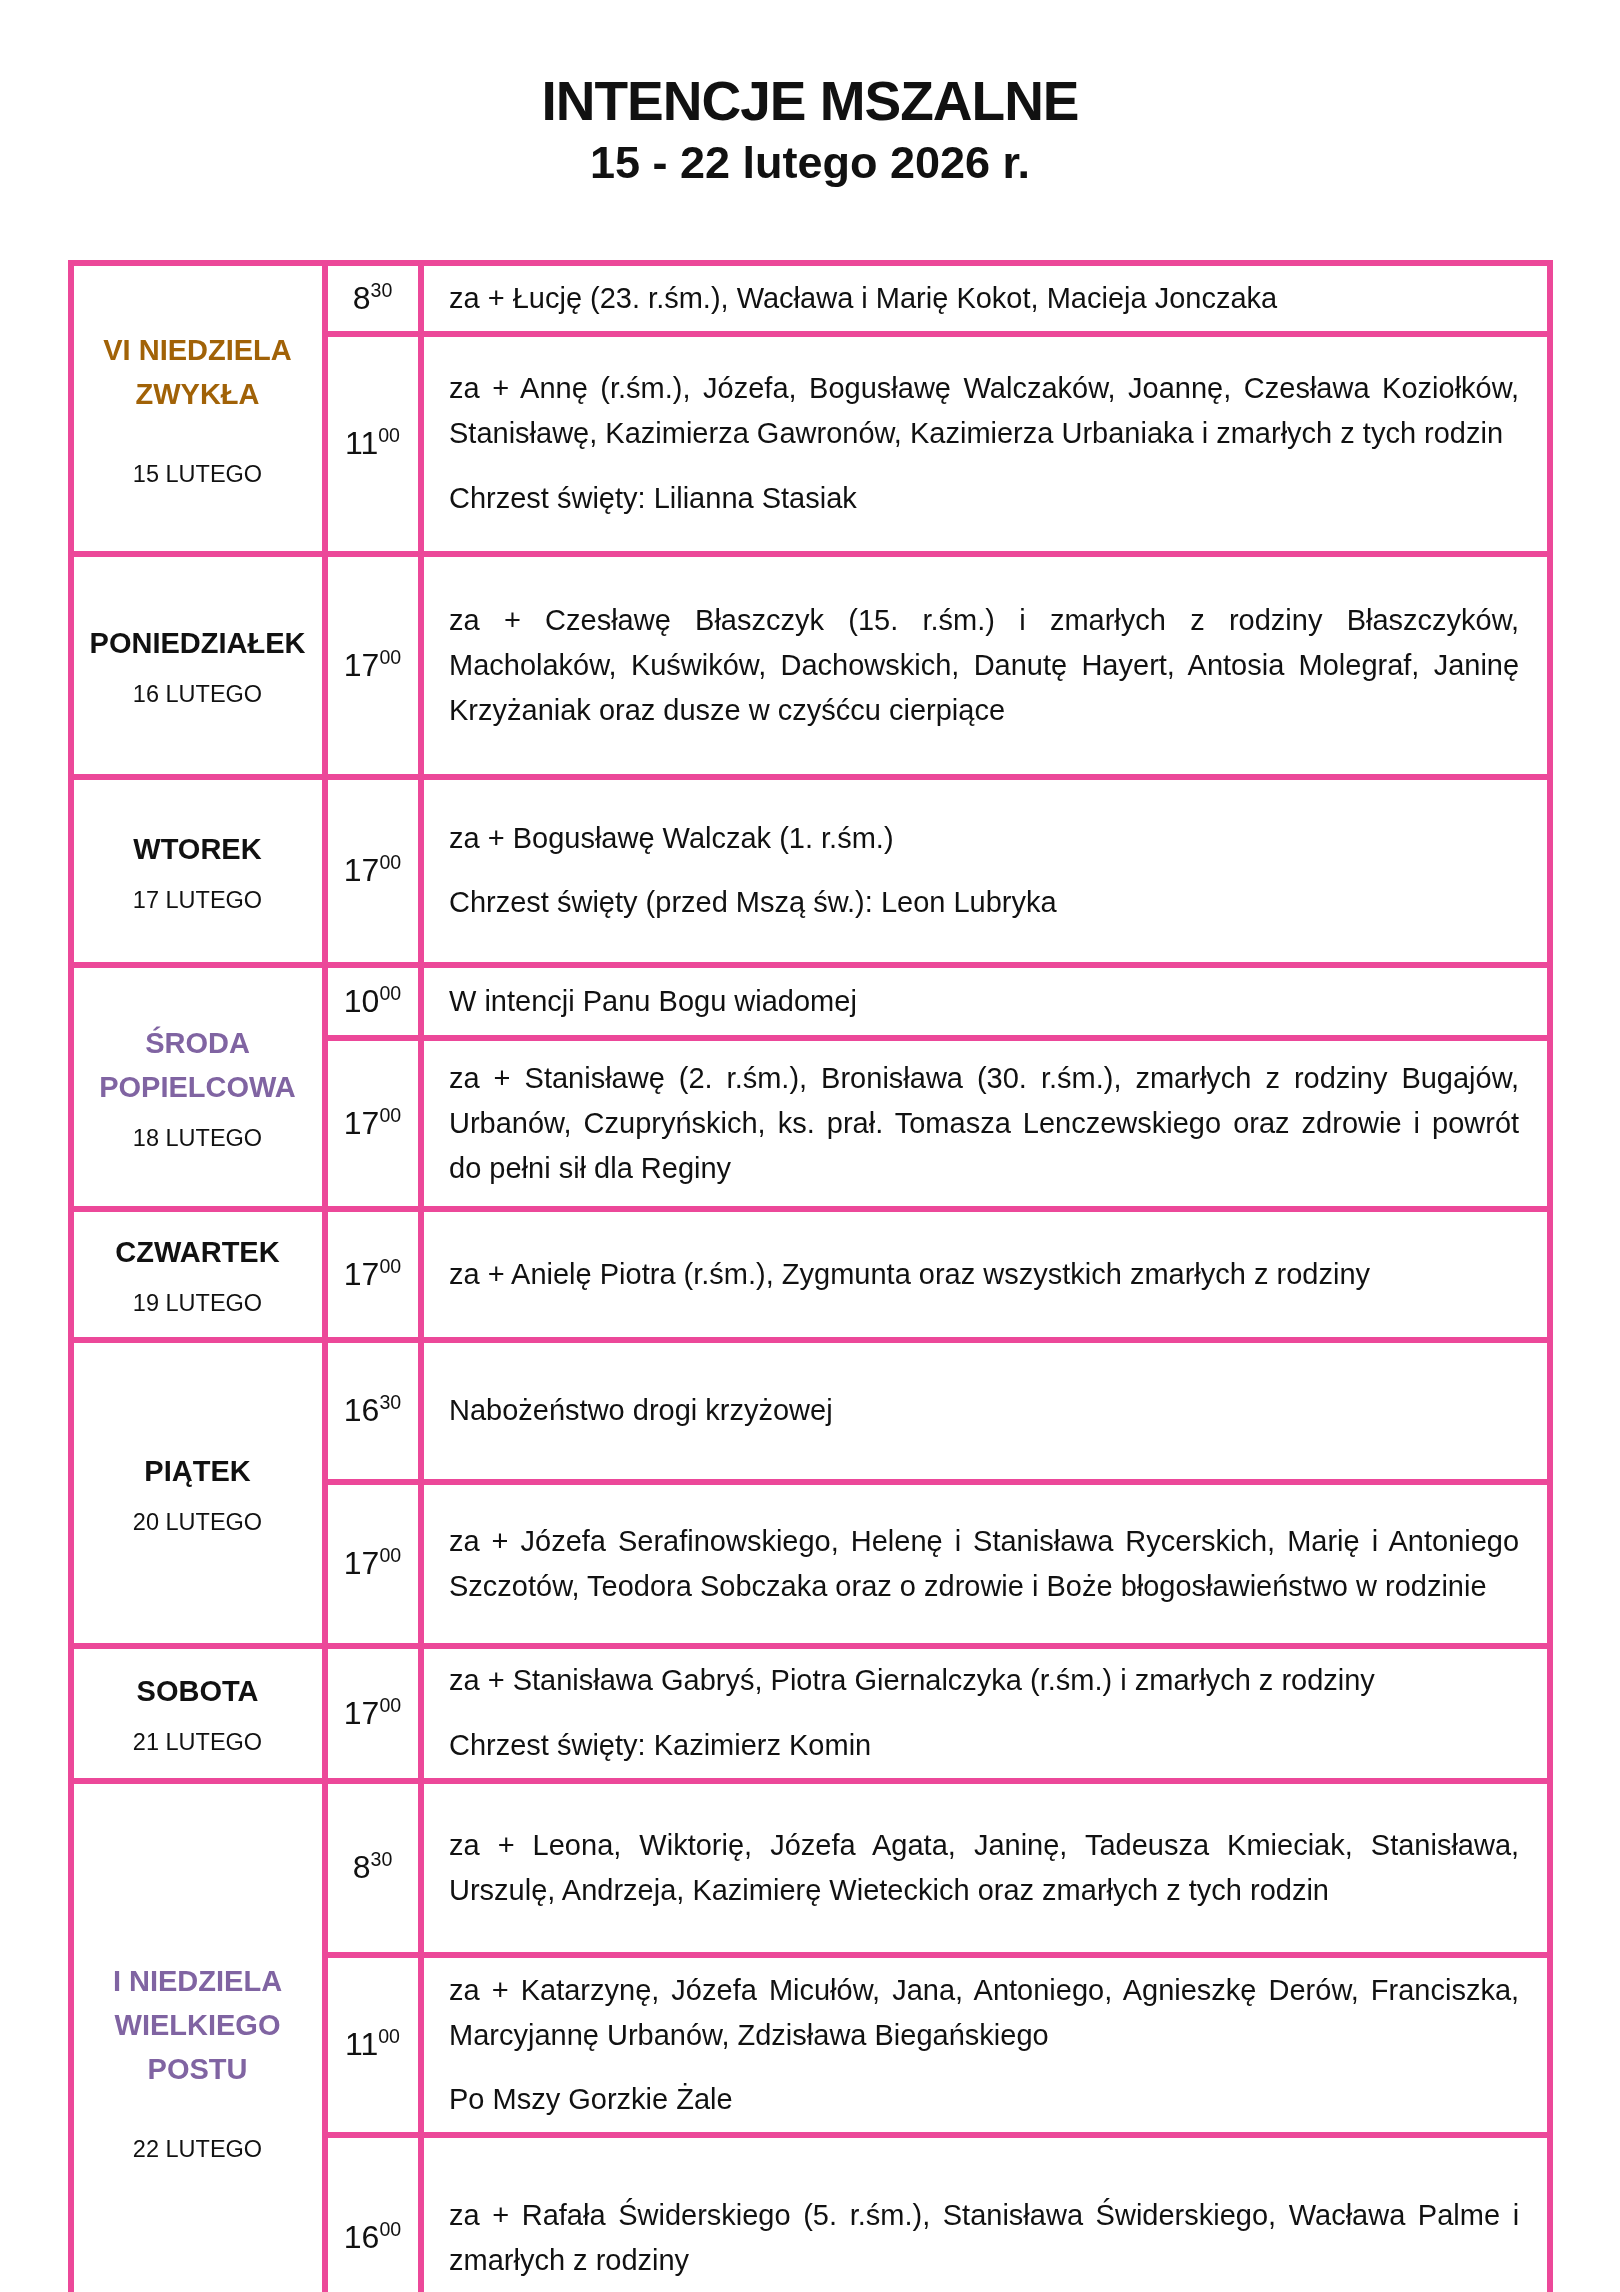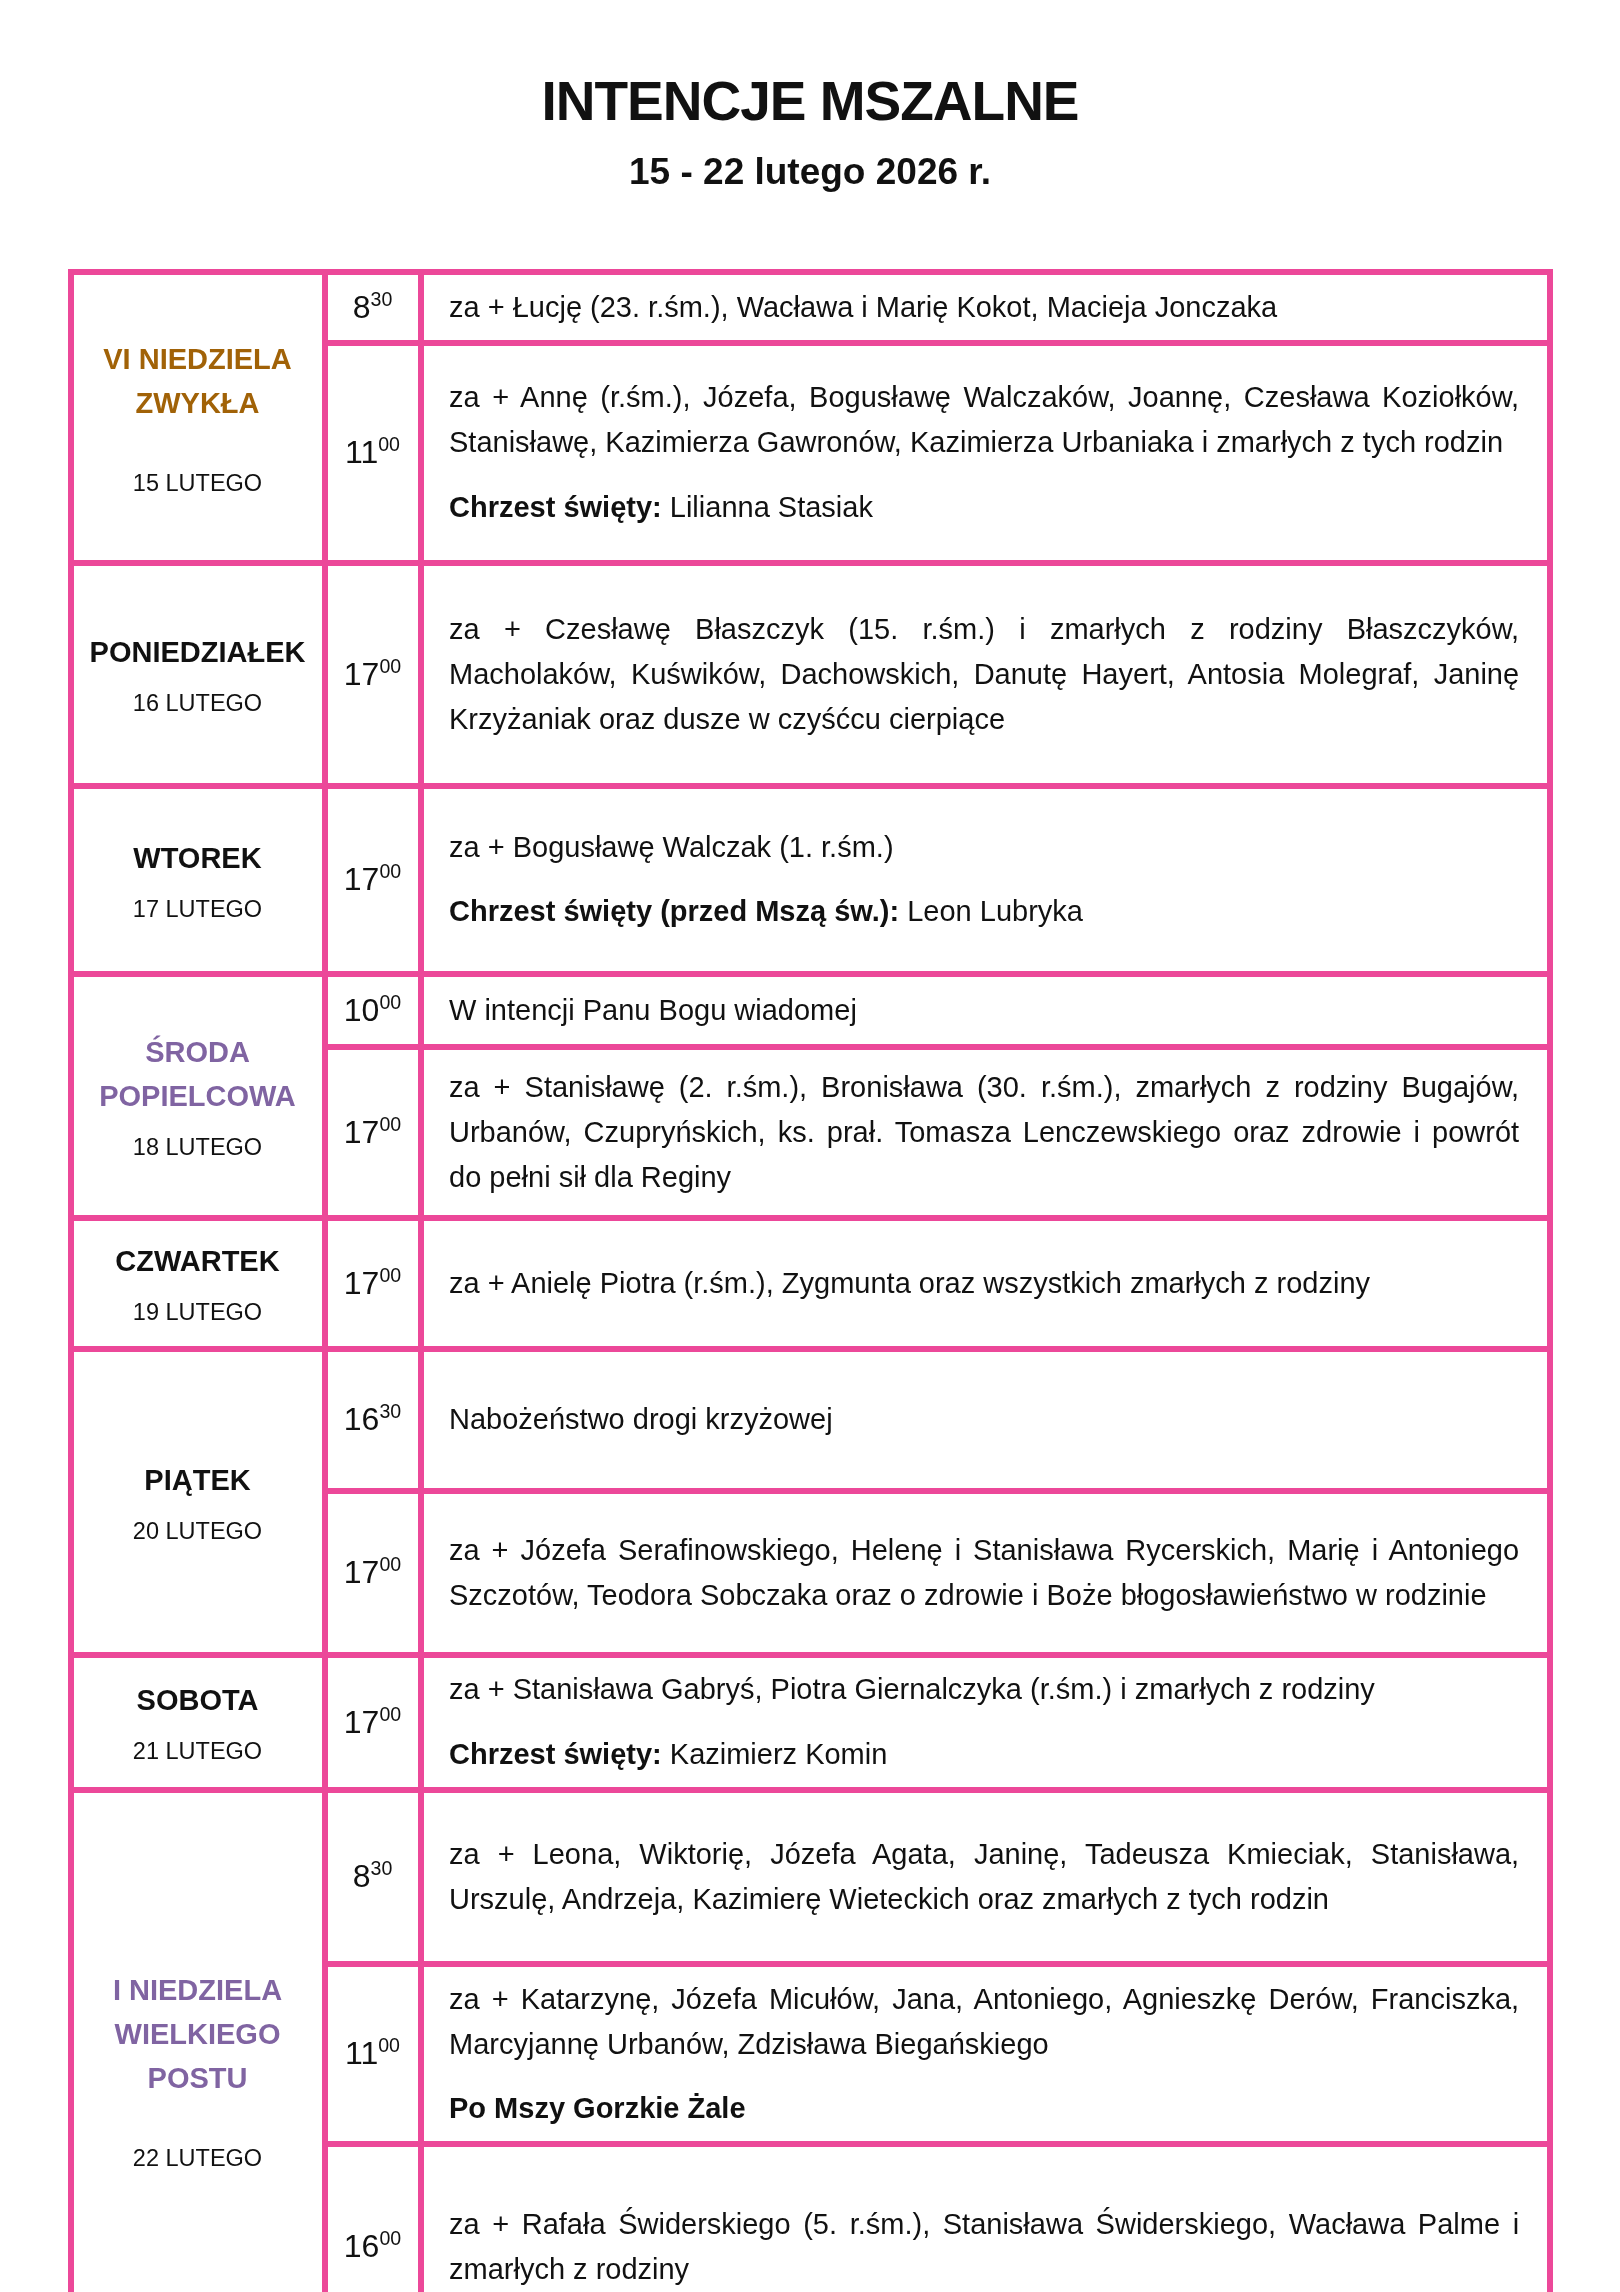--- a/index.html
+++ b/index.html
@@ -16,23 +16,23 @@
   }
   .page-title {
     margin: 71px 0 0 0;
     text-align: center;
     font-size: 55px;
     line-height: 61px;
     font-weight: 700;
     letter-spacing: -1px;
   }
   .page-subtitle {
-    margin: 20px 0 0 0;
-    text-align: center;
-    font-size: 37px;
+    margin: 11px 0 0 0;
+    text-align: center;
+    font-size: 45px;
     line-height: 39px;
     font-weight: 700;
   }
   table.intentions {
     border-collapse: collapse;
     table-layout: fixed;
     width: 1479px;
     margin: 78px auto 0 auto;
     border: 2.9px solid #000;
   }
@@ -79,21 +79,21 @@
     line-height: 45px;
   }
   p.intention {
     margin: 0;
     text-align: justify;
   }
   p.note {
     margin: 19.6px 0 0 0;
     text-align: left;
   }
-  p.note b { font-weight: 700; text-align: right; }
+  p.note b { font-weight: 400; text-align: right; }
   
   .rh-66  { height: 65px;  }
   .rh-224 { height: 220px; }
   .rh-191 { height: 223px; }
   .rh-192 { height: 188px; }
   .rh-74  { height: 73px;  }
   .rh-174 { height: 171px; }
   .rh-134 { height: 131px; }
   .rh-145 { height: 142px; }
   .rh-167 { height: 164px; }

